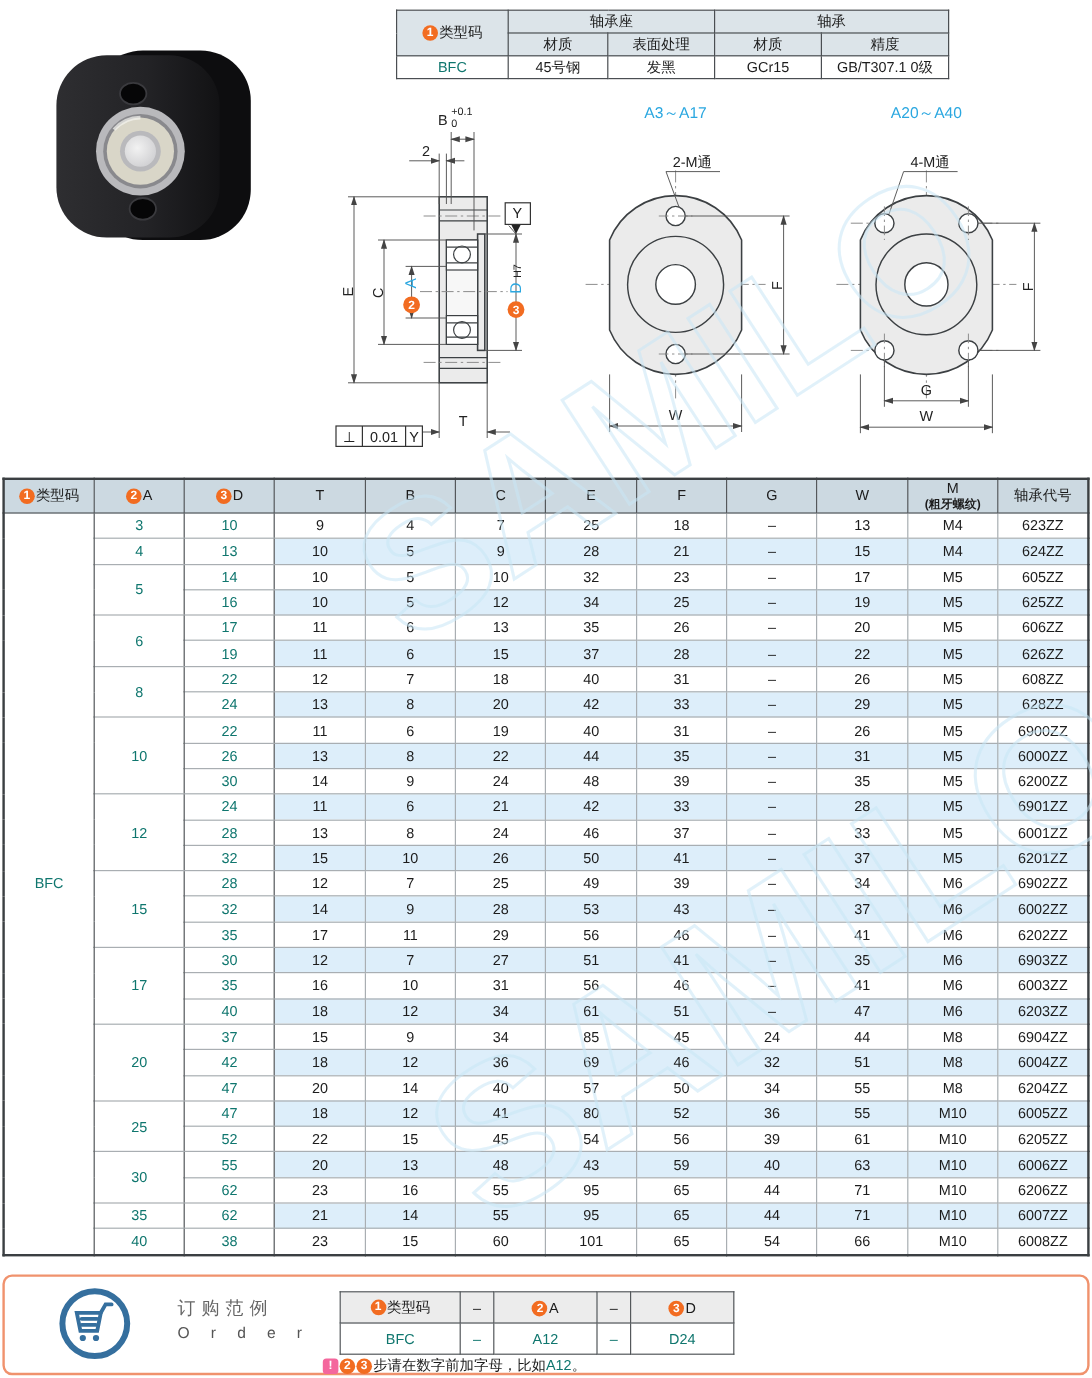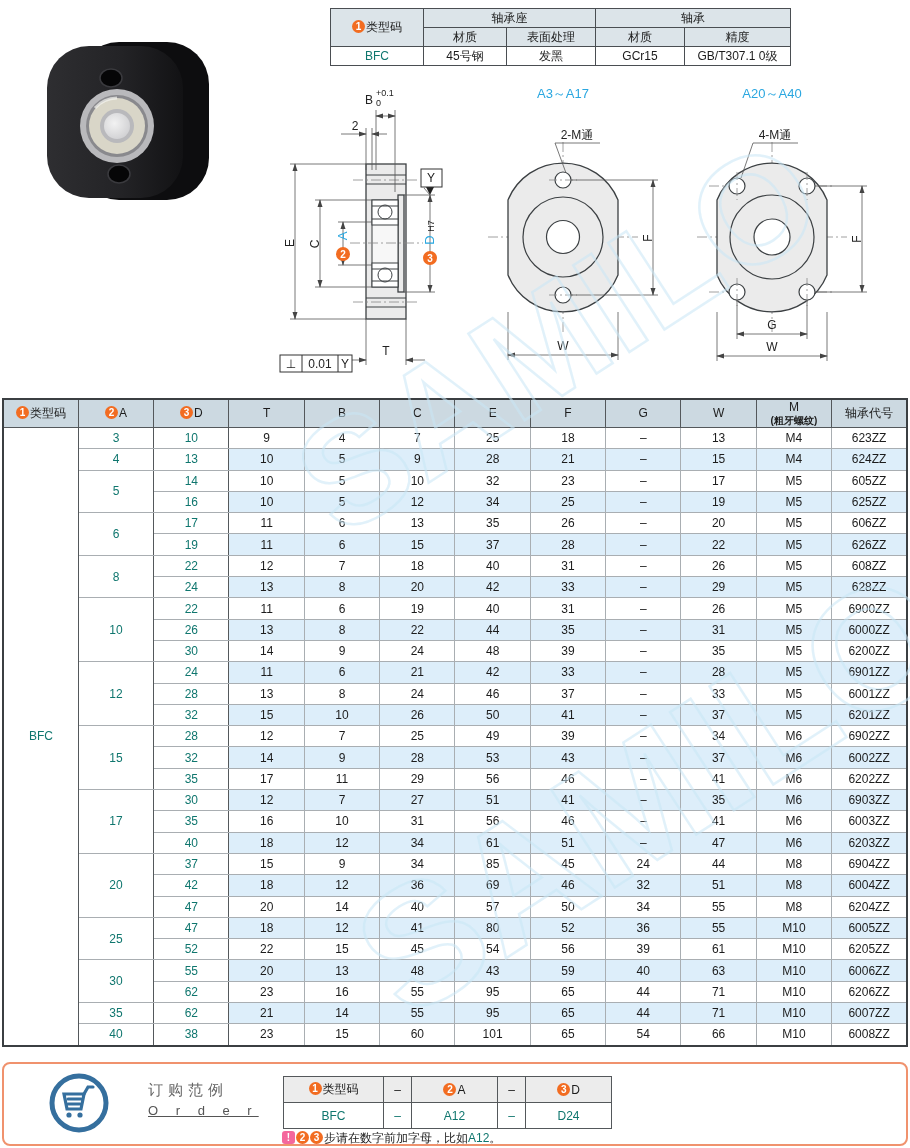--- a/index.html
+++ b/index.html
@@ -29,21 +29,21 @@
   table.main td.dcol{border-right:1px solid #54585b;}
   .mh2{font-size:10px;display:block;font-weight:bold;}
   
   svg text{font-family:"Liberation Sans","DejaVu Sans",sans-serif;}
   .dimtxt{font-size:12px;fill:#222;}
   .smalltxt{font-size:9px;fill:#222;}
   .bluetxt{fill:#2aa7e0;font-size:13px;}
   
   .orderbox{left:2px;top:1062px;width:902px;height:80px;border:2px solid #f0926d;border-radius:8px;background:#fff;}
   .otitle-cn{left:148px;top:1081px;font-size:15px;letter-spacing:5px;color:#666;}
-  .otitle-en{left:148px;top:1103px;font-size:13px;letter-spacing:7px;color:#555;text-decoration:underline;}
+  .otitle-en{left:148px;top:1103px;font-size:13px;letter-spacing:7px;color:#555;}
   table.order{border-collapse:collapse;table-layout:fixed;font-size:12px;}
   table.order td,table.order th{border:1px solid #54585b;text-align:center;height:25px;padding:0;font-weight:normal;}
   table.order th{background:#ececec;}
   .note{font-size:12px;color:#1c1c1c;}
   .bang{display:inline-block;width:13px;height:13px;border-radius:3px;background:#f4679d;color:#fff;
         font-size:10px;line-height:13px;text-align:center;font-weight:bold;vertical-align:1px;margin-right:1px;}
 </style>
 </head>
 <body>
 
@@ -701,17 +701,17 @@
     <tr>
       <td class="blue">BFC</td>
       <td class="blue">–</td>
       <td class="blue">A12</td>
       <td class="blue">–</td>
       <td class="blue">D24</td>
     </tr>
   </tbody>
     </table>
 
-  <div class="abs note" style="left:282px;top:1130px;">
+  <div class="abs note" style="left:269px;top:1130px;">
     <span class="bang">!</span><span class="cnum">2</span><span class="cnum">3</span><span>步请在数字前加字母，比如</span><span class="blue">A12</span><span>。</span>
   </div>
 
 </div>
 
 </body></html>

